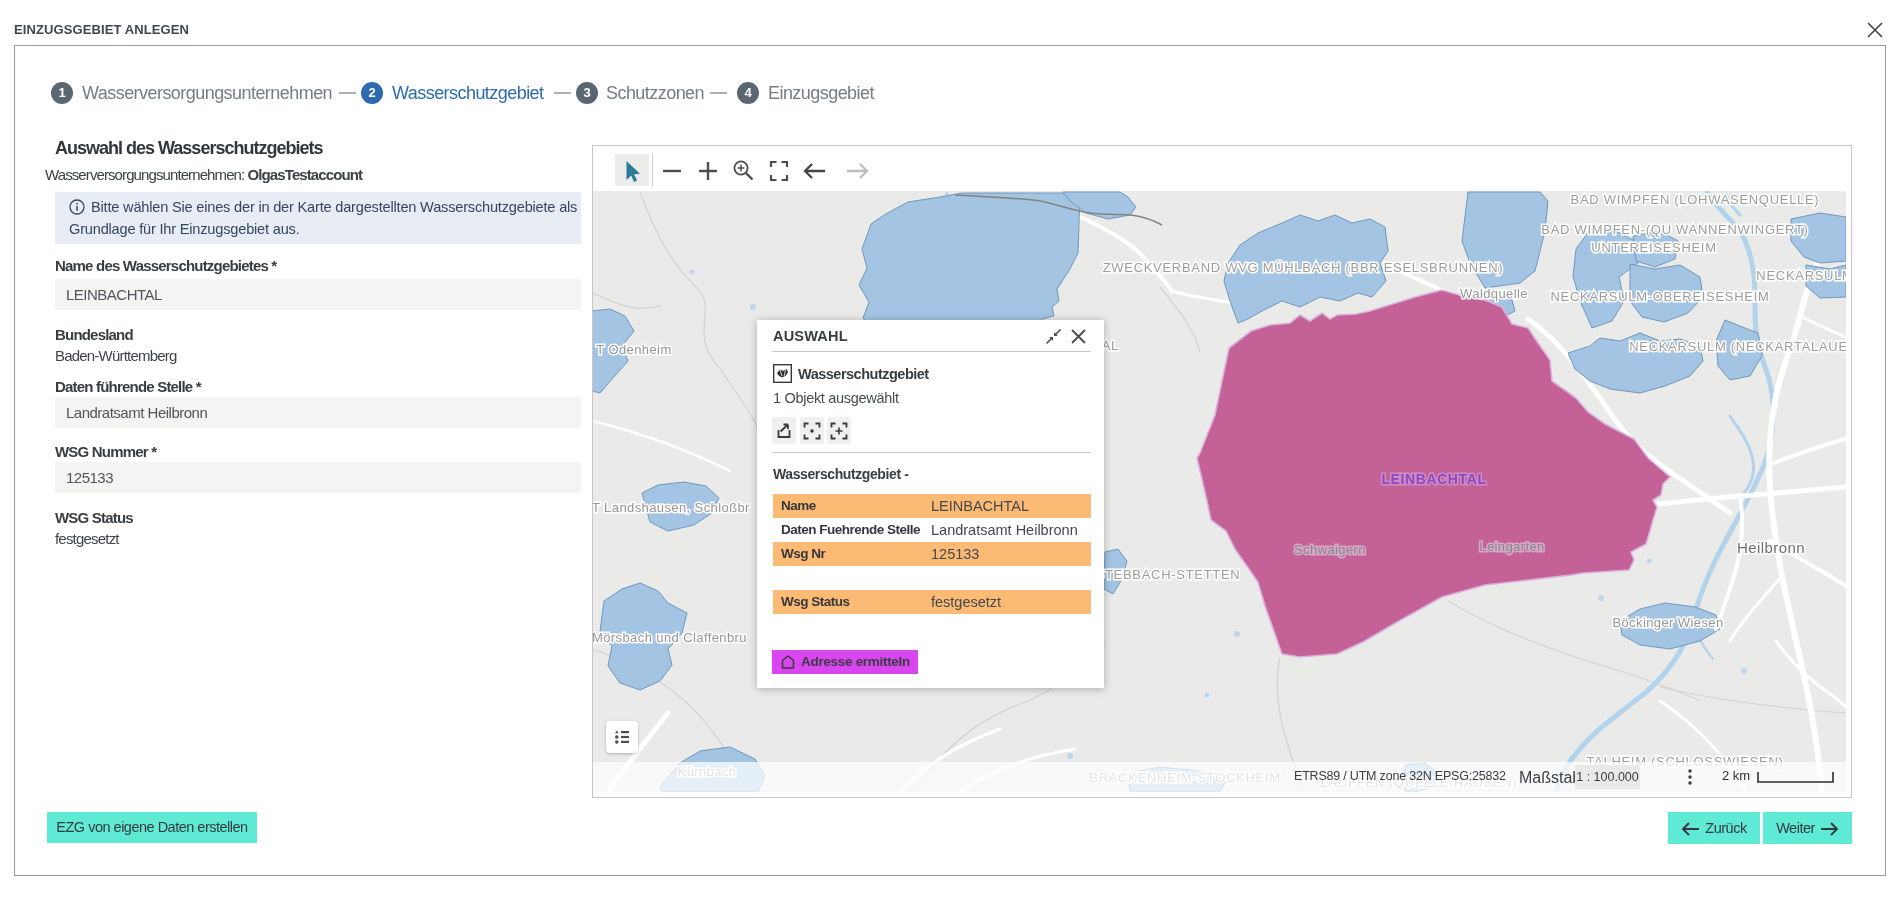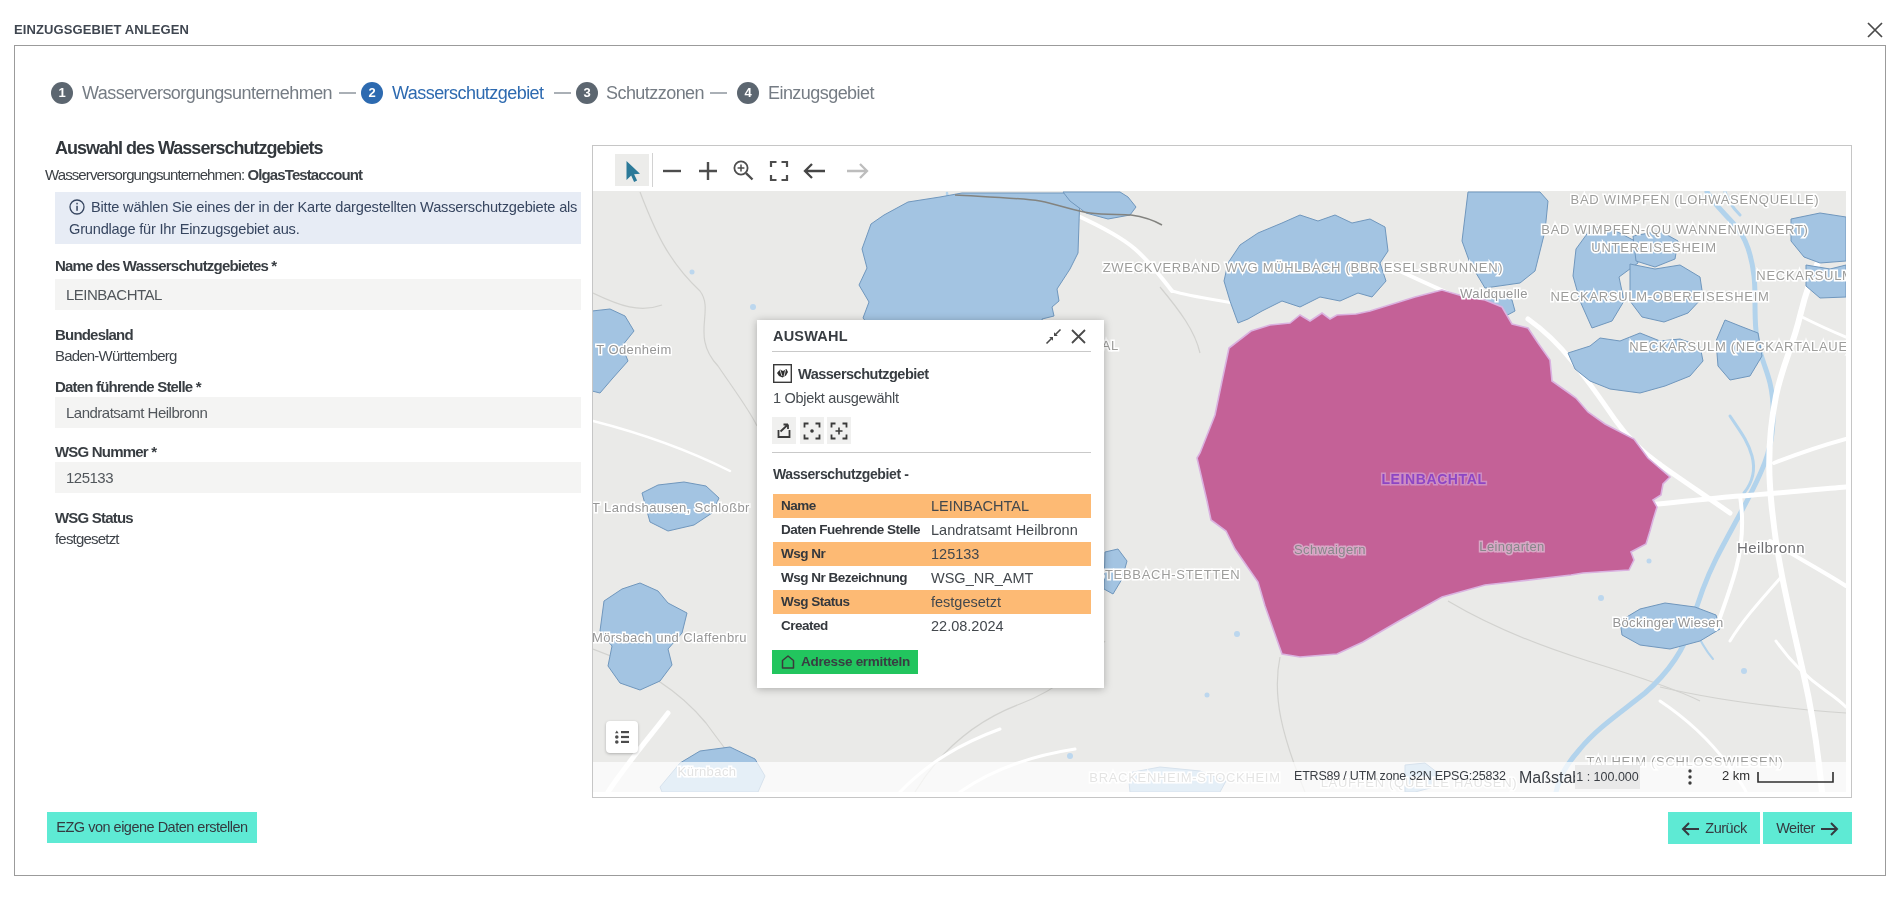--- a/index.html
+++ b/index.html
@@ -292,33 +292,25 @@
           <span class="pv">LEINBACHTAL</span>
         </div>
     <div class="prow" style="top:198px">
           <span class="pl">Daten Fuehrende Stelle</span>
           <span class="pv">Landratsamt Heilbronn</span>
         </div>
     <div class="prow bandgray" style="top:222px">
           <span class="pl">Wsg Nr</span>
           <span class="pv">125133</span>
         </div>
-    <div class="prow" style="top:246px">
-          <span class="pl">Wsg Nr Bezeichnung</span>
-          <span class="pv">WSG_NR_AMT</span>
-        </div>
     <div class="prow bandgray" style="top:270px">
           <span class="pl">Wsg Status</span>
           <span class="pv">festgesetzt</span>
         </div>
-    <div class="prow" style="top:294px">
-          <span class="pl">Created</span>
-          <span class="pv">22.08.2024</span>
-        </div>
-    <div class="abs" style="left:15px;top:330px;width:146px;height:24px;background:#22c55e;">
+    <div class="abs" style="left:15px;top:330px;width:146px;height:24px;background:#d946ef;">
       <svg style="position:absolute;left:8px;top:4px" width="16" height="16" viewBox="0 0 16 16">
             <path d="M2.5 6.5 L8 2 L13.5 6.5 V14 H2.5 Z" stroke="#3a3a3a" stroke-width="1.5" fill="none" stroke-linejoin="round"></path>
           </svg>
       <span style="position:absolute;left:29px;top:4px;font-size:13.5px;letter-spacing:-.3px;font-weight:bold;color:#383d42;white-space:nowrap;">Adresse ermitteln</span>
     </div>
   </div>
 
   </div>
 </div>
 

